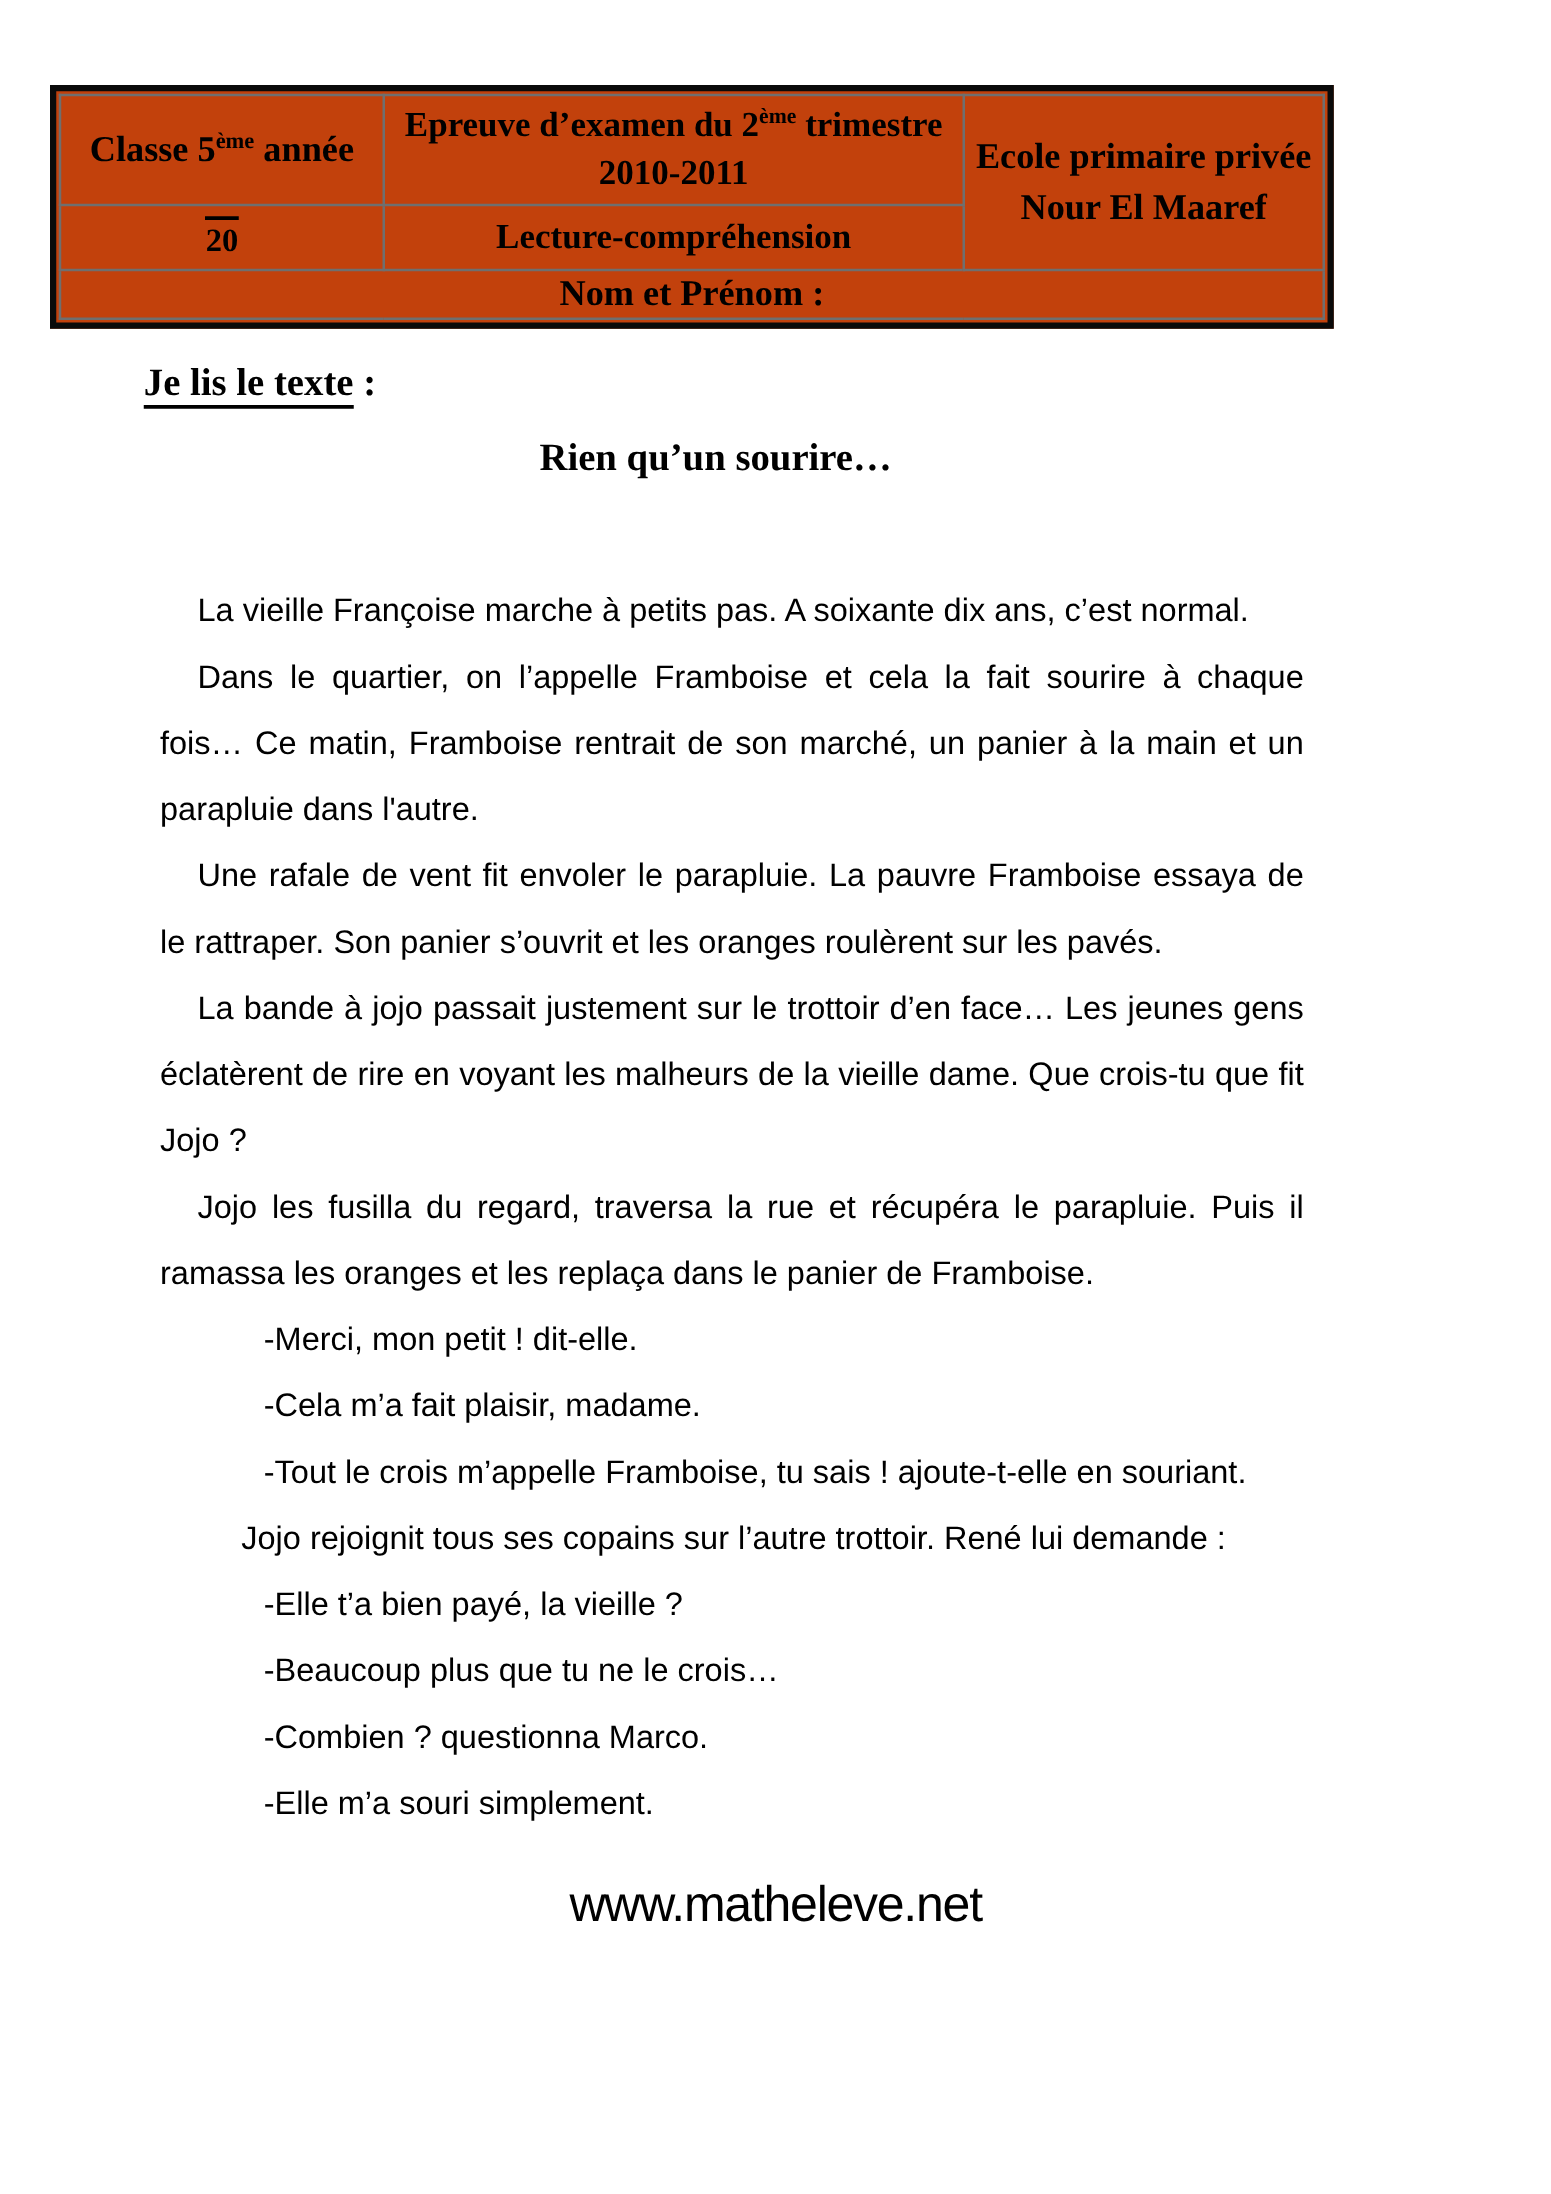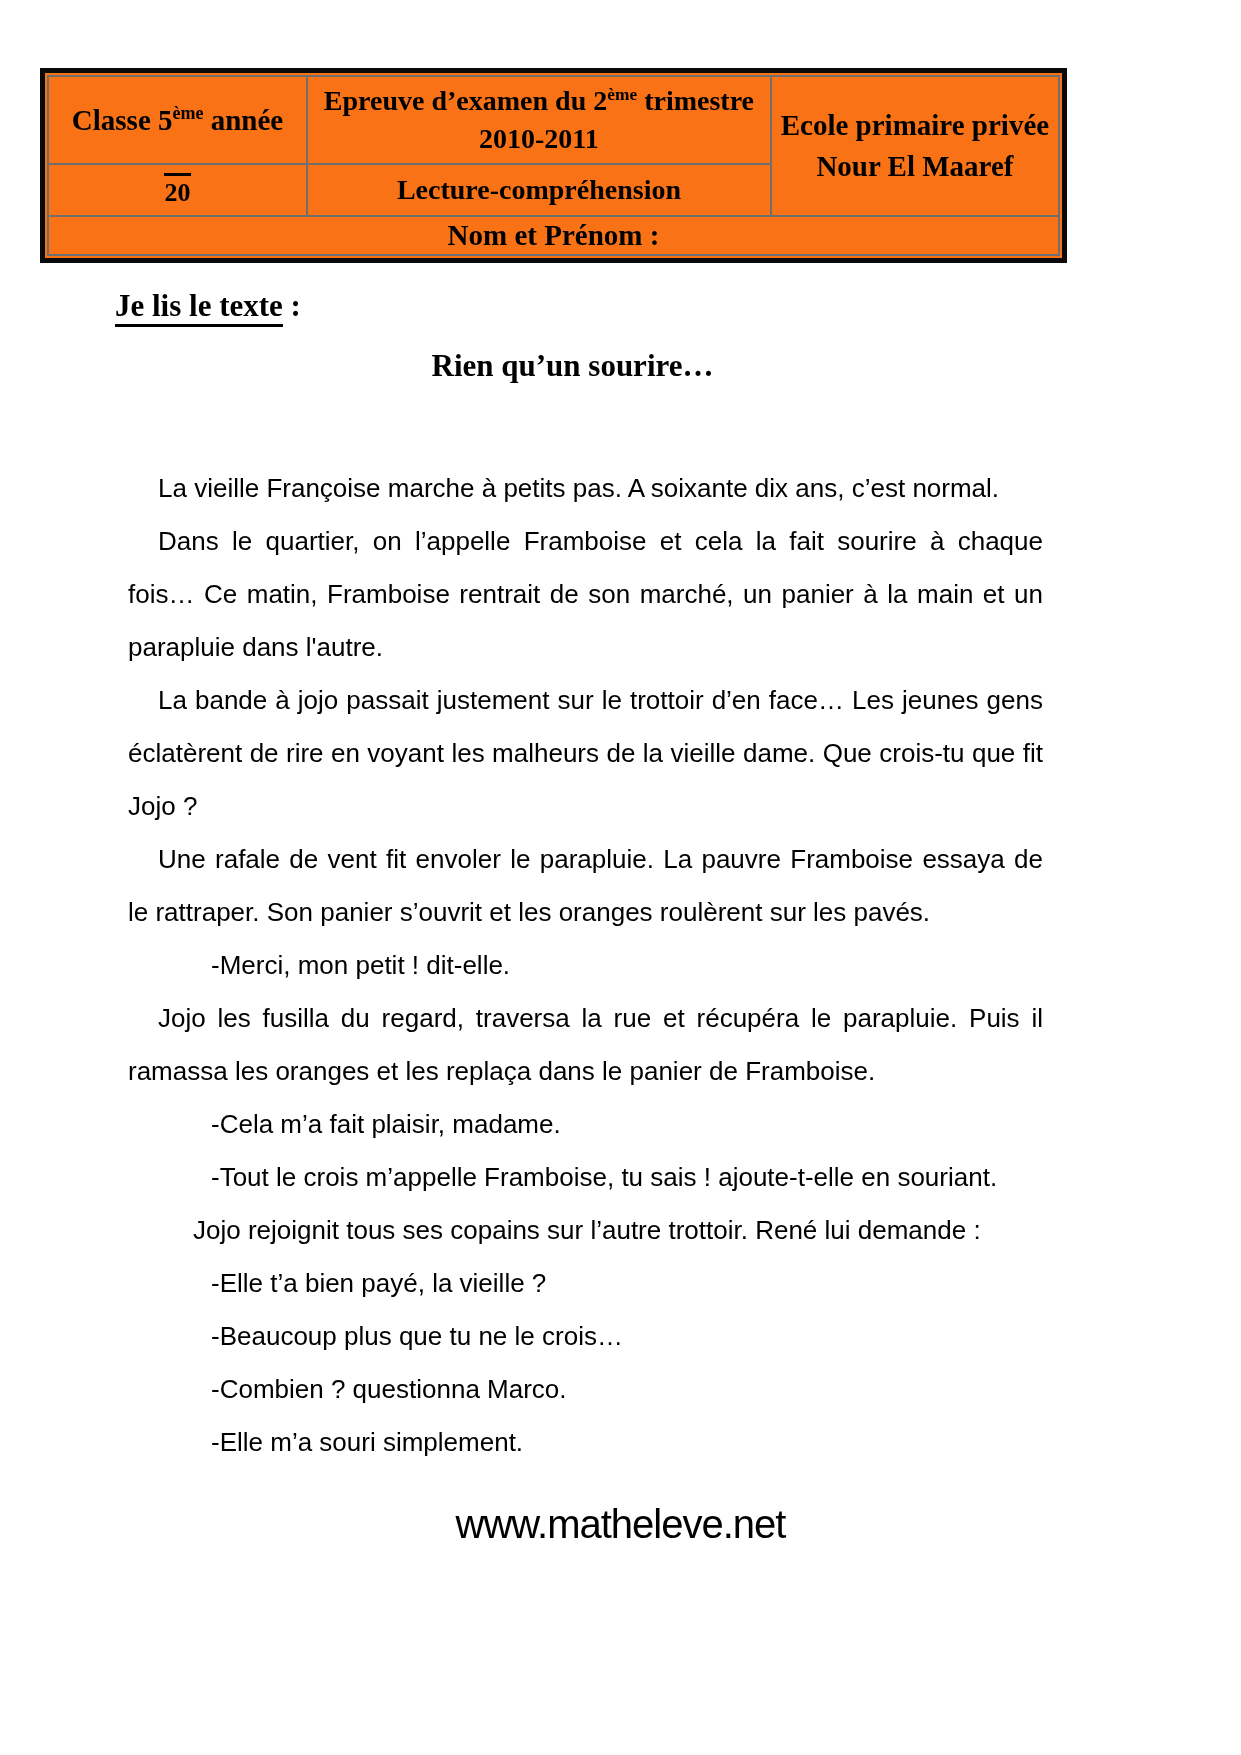--- a/index.html
+++ b/index.html
@@ -15,21 +15,21 @@
 
   
   .header-table-wrap {
     position: absolute;
     left: 40px;
     top: 68px;
     width: 1027px;
     border: 5px solid #0a0a0a;
     padding: 2px;
     box-sizing: border-box;
-    background: #f97316;
+    background: #c2410c;
   }
   table.header-table {
     width: 100%;
     border-collapse: collapse;
     table-layout: fixed;
     font-family: "Liberation Serif", serif;
     font-weight: bold;
     color: #000;
   }
   table.header-table td {
@@ -148,24 +148,24 @@
 
   <div class="section-heading">
     <span class="ul">Je lis le texte</span><span> :</span>
   </div>
 
   <div class="text-title">Rien qu’un sourire…</div>
 
   <div class="text-body">
       <p class="para body">La vieille Françoise marche à petits pas. A soixante  dix ans, c’est normal.</p>
       <p class="para body">Dans le quartier, on l’appelle Framboise et cela la fait sourire à chaque fois… Ce matin, Framboise rentrait de son marché, un panier à la main et un parapluie dans l'autre.</p>
+      <p class="para body">Une rafale de vent fit envoler le parapluie. La pauvre Framboise essaya de le rattraper. Son panier s’ouvrit et les oranges roulèrent sur les pavés.</p>
       <p class="para body">La bande à jojo passait justement sur le trottoir d’en face… Les jeunes gens éclatèrent de rire en voyant les malheurs de la vieille dame. Que crois-tu que fit Jojo ?</p>
-      <p class="para body">Une rafale de vent fit envoler le parapluie. La pauvre Framboise essaya de le rattraper. Son panier s’ouvrit et les oranges roulèrent sur les pavés.</p>
+      <p class="para body">Jojo les fusilla du regard, traversa la rue et récupéra le parapluie. Puis il ramassa les oranges et les replaça dans le panier de Framboise.</p>
       <p class="para dialog">-Merci, mon petit ! dit-elle.</p>
-      <p class="para body">Jojo les fusilla du regard, traversa la rue et récupéra le parapluie. Puis il ramassa les oranges et les replaça dans le panier de Framboise.</p>
       <p class="para dialog">-Cela m’a fait plaisir, madame.</p>
       <p class="para dialog">-Tout le crois m’appelle Framboise, tu sais ! ajoute-t-elle en souriant.</p>
       <p class="para dialog2">Jojo rejoignit tous ses copains sur l’autre trottoir. René lui demande :</p>
       <p class="para dialog">-Elle t’a bien payé, la vieille ?</p>
       <p class="para dialog">-Beaucoup plus que tu ne le crois…</p>
       <p class="para dialog">-Combien ? questionna Marco.</p>
       <p class="para dialog">-Elle m’a souri simplement.</p>
     </div>
 
   <div class="footer">www.matheleve.net</div>

